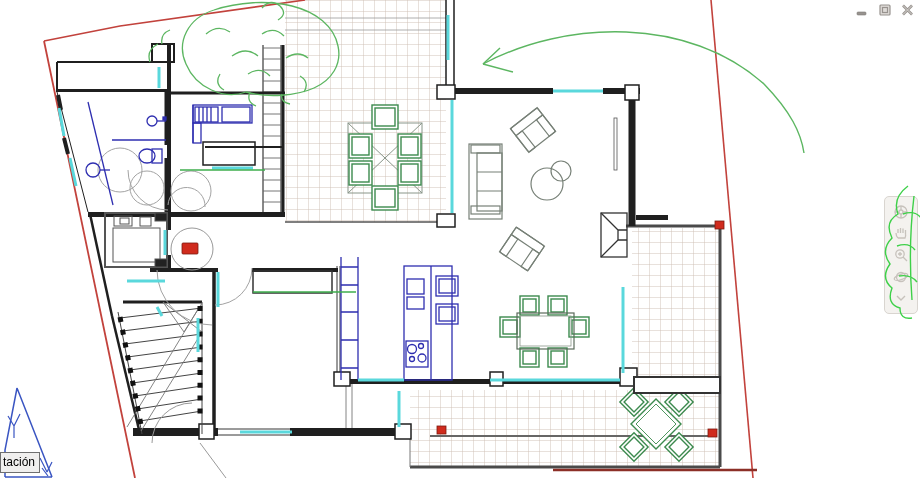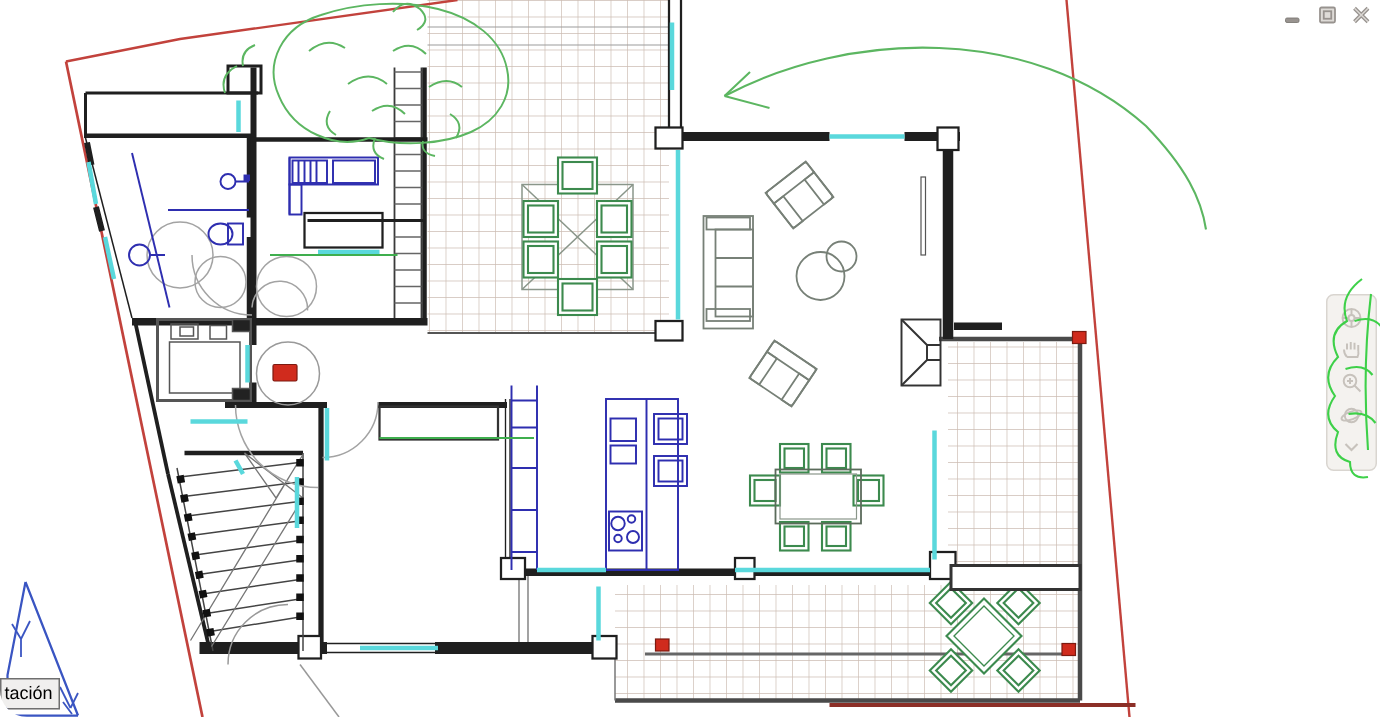--- a/index.html
+++ b/index.html
@@ -1,17 +1,17 @@
 <!DOCTYPE html>
 <html style="--wall: #1f1f1f; --boundary: #c2423c; --boundary_dark: #8c2f27; --marker: #d02b1d; --marker_edge: #7c1a10; --cyan: #5ad8dc; --blue: #2e2eb0; --green: #3c8a4e; --table_gray: #778077; --tree: #5cb661; --tree_bright: #35cf41; --grid: #ccbcb2; --gray: #a3a3a3; --dark_gray: #555555; --navbar: #f4f2ef; --navbar_border: #d9d5d0; --navbar_icon: #c7c2bc; --chrome_icon: #98938f; --tooltip_bg: #f0efee; --tooltip_border: #6f6f6f; --blue_triangle: #3a55c2; --threshold_green: #3fae4e;"><head>
 <meta charset="utf-8">
 <style>
   html,body{margin:0;padding:0;background:#fff;}
   .stage{position:relative;width:920px;height:478px;background:#fff;overflow:hidden;
-         font-family:"Liberation Sans",sans-serif;border-radius:18px;}
+         font-family:"Liberation Sans",sans-serif;}
   .stage svg.plan{position:absolute;left:0;top:0;z-index:2;}
   
   .win-controls{position:absolute;top:3px;right:4px;z-index:4;display:flex;gap:7px;}
   .win-btn{width:16px;height:13px;display:flex;align-items:center;justify-content:center;cursor:default;}
   
   .navbar{position:absolute;top:196px;right:2px;width:32px;height:108px;z-index:1;
           background:var(--navbar,#f4f2ef);border:1px solid var(--navbar_border,#d9d5d0);
           border-radius:5px;display:flex;flex-direction:column;align-items:center;
           justify-content:space-around;padding:4px 0;}
   .nav-ic{width:18px;height:16px;display:flex;align-items:center;justify-content:center;}

